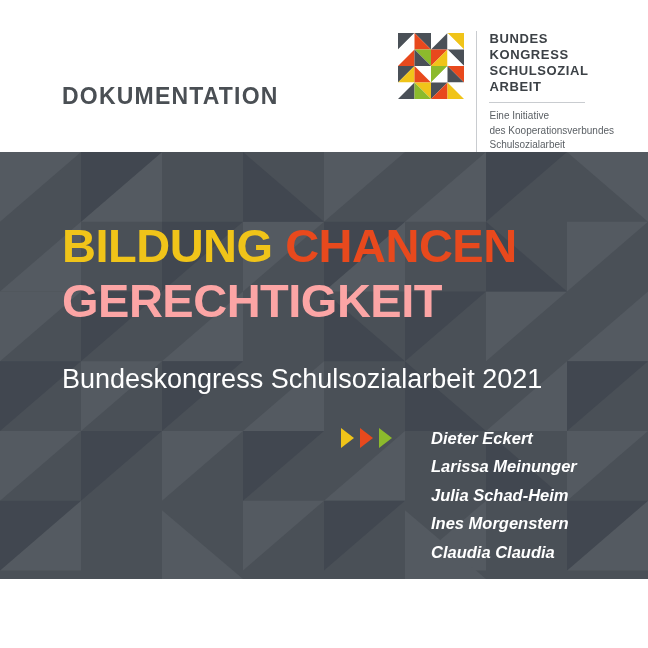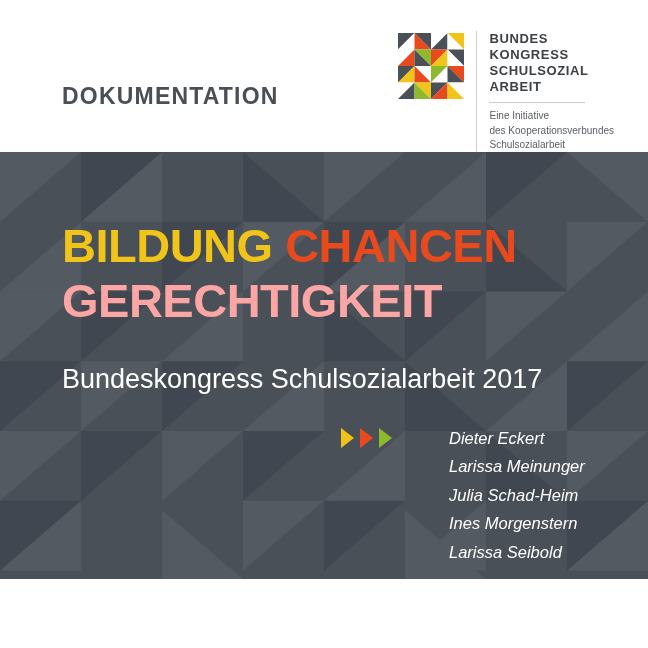--- a/index.html
+++ b/index.html
@@ -110,22 +110,23 @@
     left: 62px;
     top: 212px;
     font-size: 27px;
     color: #ffffff;
     font-weight: normal;
     white-space: nowrap;
   }
 
   .authors {
     position: absolute;
-    left: 449px;
+    left: 431px;
     top: 272px;
+    font-weight: bold;
   }
   .author {
     font-size: 16.5px;
     font-style: italic;
     color: #ffffff;
     line-height: 1.72;
     white-space: nowrap;
   }
   .arrows {
     position: absolute;
@@ -264,32 +265,32 @@
     </svg>
 
     <div class="hero-content">
 
       <div class="title">
         <span class="w1">BILDUNG</span>
         <span class="w2">CHANCEN</span><br>
         <span class="w3">GERECHTIGKEIT</span>
       </div>
 
-      <div class="subtitle">Bundeskongress Schulsozialarbeit 2017</div>
+      <div class="subtitle">Bundeskongress Schulsozialarbeit 2021</div>
 
       <div class="arrows">
         <span class="arrow a1"></span>
         <span class="arrow a2"></span>
         <span class="arrow a3"></span>
       </div>
 
       <div class="authors">
         <div class="author">Dieter Eckert</div>
         <div class="author">Larissa Meinunger</div>
         <div class="author">Julia Schad-Heim</div>
         <div class="author">Ines Morgenstern</div>
-        <div class="author">Larissa Seibold</div>
+        <div class="author">Claudia Claudia</div>
       </div>
 
     </div>
   </div>
 
 </div>
 
 </body></html>

